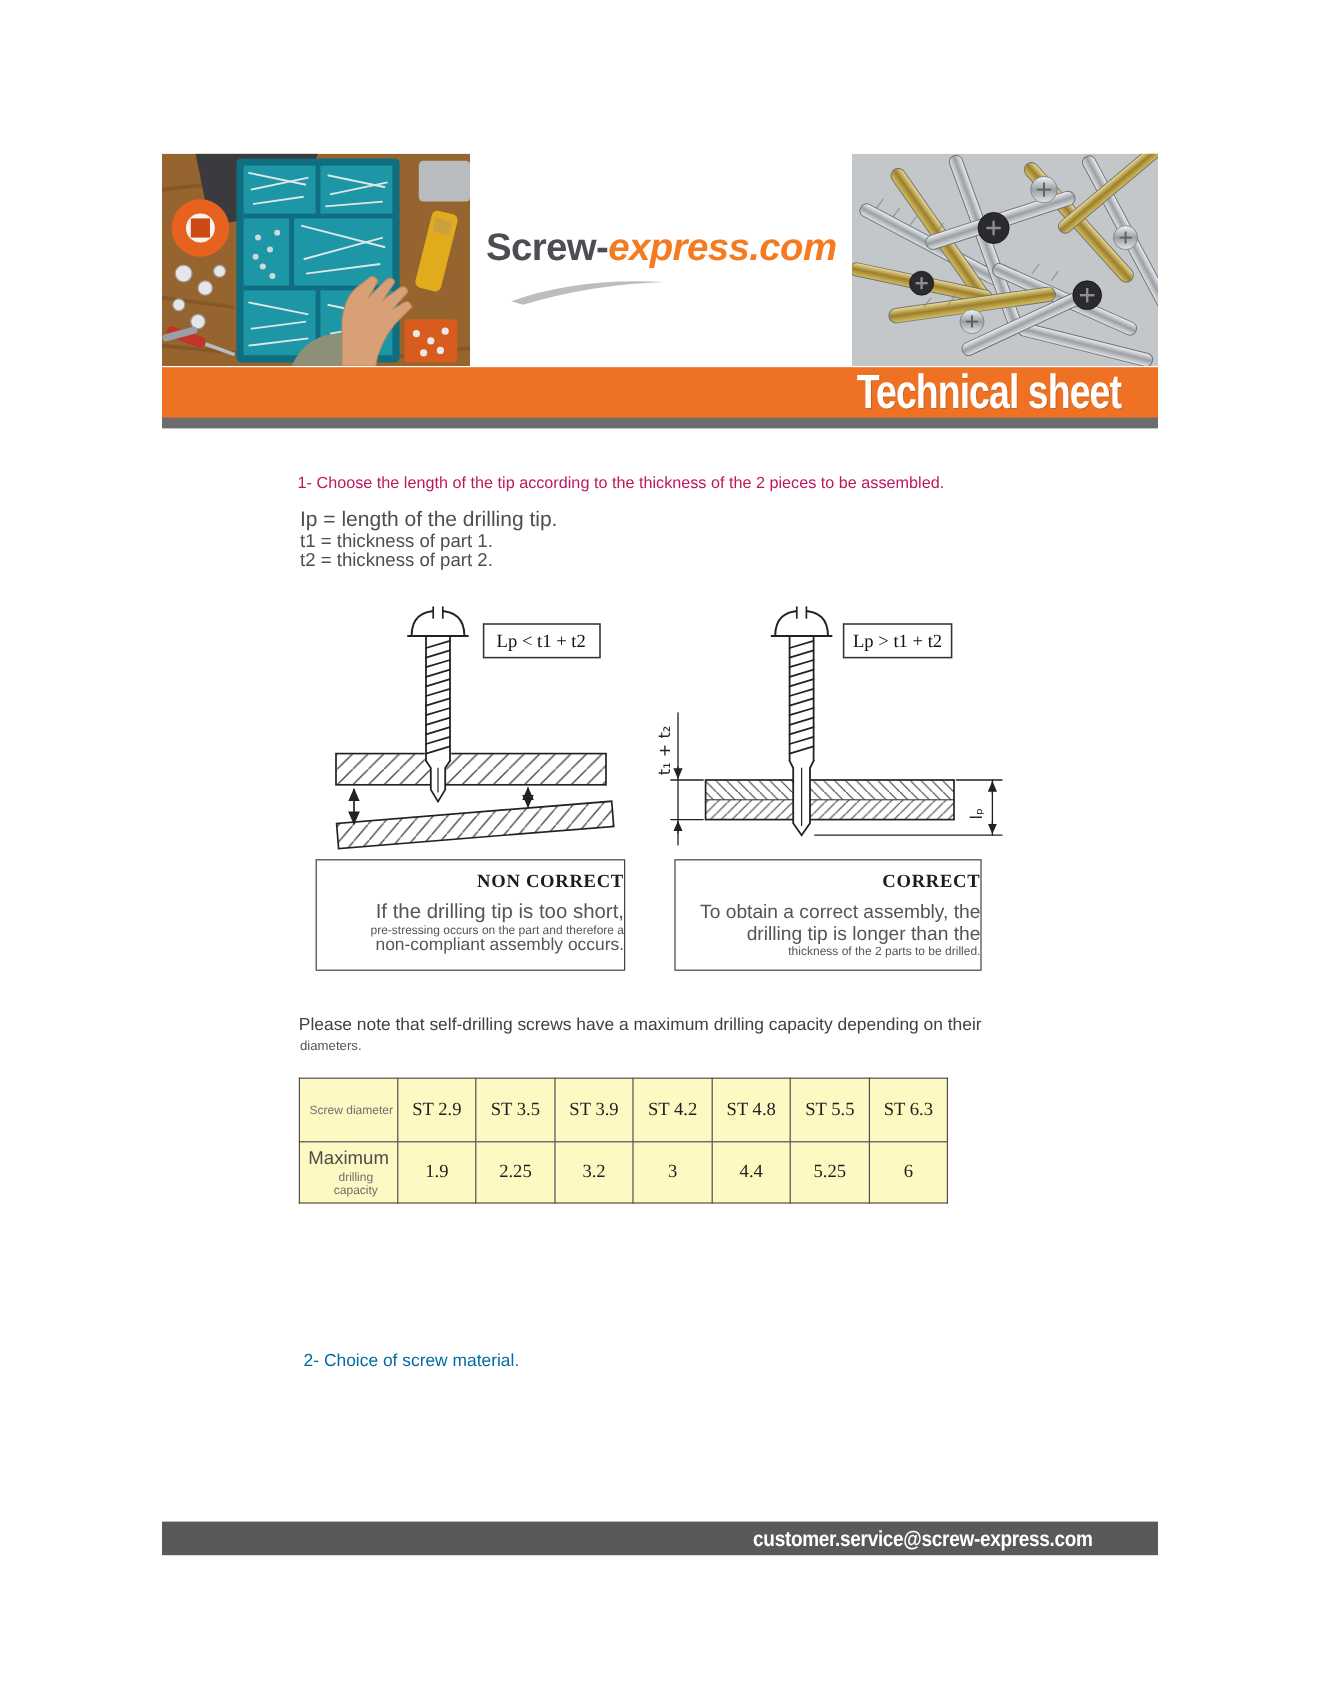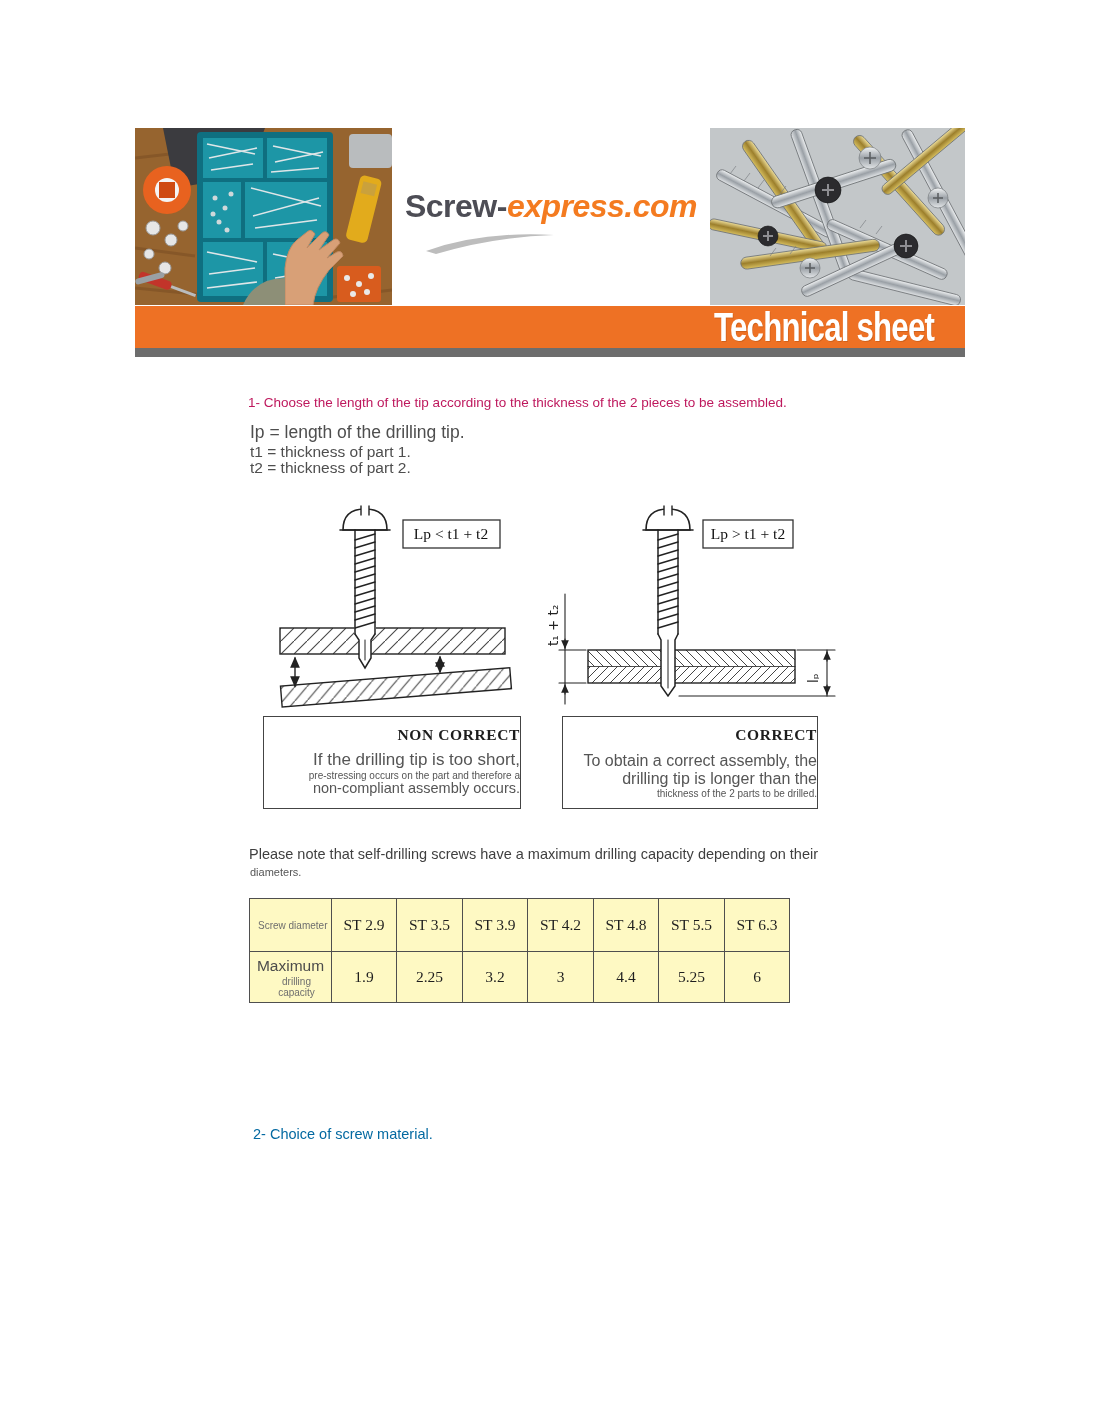--- a/index.html
+++ b/index.html
@@ -450,14 +450,17 @@
       <td class="cell-serif">3</td>
       <td class="cell-serif">4.4</td>
       <td class="cell-serif">5.25</td>
       <td class="cell-serif">6</td>
     </tr>
   </tbody>
     </table>
 
   <div class="abs h2-line">2- Choice of screw material.</div>
 
+  <div class="abs footer-bar">
+    <span class="footer-email">customer.service@screw-express.com</span>
+  </div>
 
 </div>
 
 </body></html>

